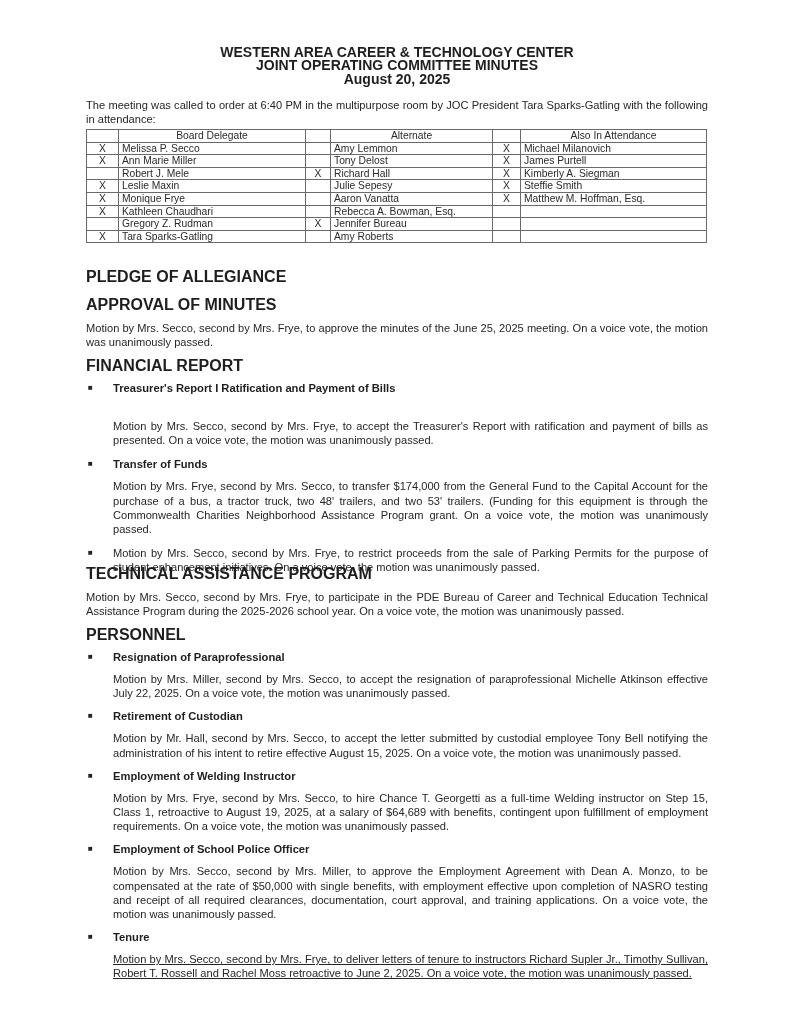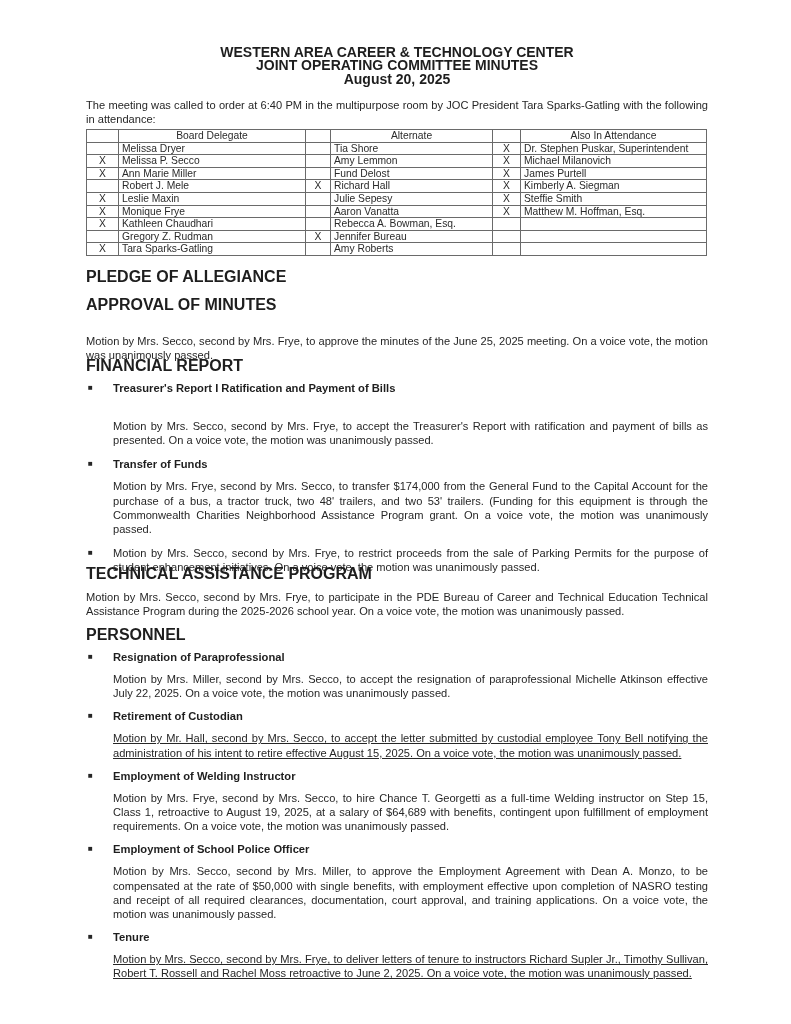--- a/index.html
+++ b/index.html
@@ -45,40 +45,32 @@
       <th></th>
       <th>Board Delegate</th>
       <th></th>
       <th>Alternate</th>
       <th></th>
       <th>Also In Attendance</th>
     </tr>
     </tbody>
       <tbody id="att-body">
         <tr>
-          <td class="x"></td>
-          <td>Melissa Dryer</td>
-          <td class="x"></td>
-          <td>Tia Shore</td>
-          <td class="x">X</td>
-          <td>Dr. Stephen Puskar, Superintendent</td>
-        </tr>
-        <tr>
           <td class="x">X</td>
           <td>Melissa P. Secco</td>
           <td class="x"></td>
           <td>Amy Lemmon</td>
           <td class="x">X</td>
           <td>Michael Milanovich</td>
         </tr>
         <tr>
           <td class="x">X</td>
           <td>Ann Marie Miller</td>
           <td class="x"></td>
-          <td>Fund Delost</td>
+          <td>Tony Delost</td>
           <td class="x">X</td>
           <td>James Purtell</td>
         </tr>
         <tr>
           <td class="x"></td>
           <td>Robert J. Mele</td>
           <td class="x">X</td>
           <td>Richard Hall</td>
           <td class="x">X</td>
           <td>Kimberly A. Siegman</td>
@@ -125,21 +117,21 @@
         </tr>
       </tbody>
   </table>
 
   <div class="sec" style="top:270px">
     <div class="h">PLEDGE OF ALLEGIANCE</div>
   </div>
 
   <div class="sec" style="top:298px">
     <div class="h">APPROVAL OF MINUTES</div>
-    <div class="p" style="margin-top:22px">Motion by Mrs. Secco, second by Mrs. Frye, to approve the minutes of the June 25, 2025 meeting. On a voice vote, the motion was unanimously passed.</div>
+    <div class="p" style="margin-top:9px">Motion by Mrs. Secco, second by Mrs. Frye, to approve the minutes of the June 25, 2025 meeting. On a voice vote, the motion was unanimously passed.</div>
   </div>
 
   <div class="sec" style="top:359px">
     <div class="h">FINANCIAL REPORT</div>
     <div id="fin-items">
         <div class="item" style="margin-top: 8px;">
           <span class="bullet">■</span>
           <div class="ititle">Treasurer's Report I Ratification and Payment of Bills</div>
           <div class="p" style="margin-top: 24px;">Motion by Mrs. Secco, second by Mrs. Frye, to accept the Treasurer's Report with ratification and payment of bills as presented.  On a voice vote, the motion was unanimously passed.</div>
         </div>
@@ -164,21 +156,21 @@
     <div class="h">PERSONNEL</div>
     <div id="pers-items">
         <div class="item" style="margin-top: 8px;">
           <span class="bullet">■</span>
           <div class="ititle">Resignation of Paraprofessional</div>
           <div class="p" style="margin-top: 8px;">Motion by Mrs. Miller, second by Mrs. Secco, to accept the resignation of paraprofessional Michelle Atkinson effective July 22, 2025. On a voice vote, the motion was unanimously passed.</div>
         </div>
         <div class="item" style="margin-top: 9px;">
           <span class="bullet">■</span>
           <div class="ititle">Retirement of Custodian</div>
-          <div class="p" style="margin-top: 8px; text-decoration: underline;">Motion by Mr. Hall, second by Mrs. Secco, to accept the letter submitted by custodial employee Tony Bell notifying the administration of his intent to retire effective August 15, 2025. On a voice vote, the motion was unanimously passed.</div>
+          <div class="p" style="margin-top: 8px;">Motion by Mr. Hall, second by Mrs. Secco, to accept the letter submitted by custodial employee Tony Bell notifying the administration of his intent to retire effective August 15, 2025. On a voice vote, the motion was unanimously passed.</div>
         </div>
         <div class="item" style="margin-top: 9px;">
           <span class="bullet">■</span>
           <div class="ititle">Employment of Welding Instructor</div>
           <div class="p" style="margin-top: 8px;">Motion by Mrs. Frye, second by Mrs. Secco, to hire Chance T. Georgetti as a full-time Welding instructor on Step 15, Class 1, retroactive to August 19, 2025, at a salary of $64,689 with benefits, contingent upon fulfillment of employment requirements. On a voice vote, the motion was unanimously passed.</div>
         </div>
         <div class="item" style="margin-top: 9px;">
           <span class="bullet">■</span>
           <div class="ititle">Employment of School Police Officer</div>
           <div class="p" style="margin-top: 8px;">Motion by Mrs. Secco, second by Mrs. Miller, to approve the Employment Agreement with Dean A. Monzo, to be compensated at the rate of $50,000 with single benefits, with employment effective upon completion of NASRO testing and receipt of all required clearances, documentation, court approval, and training applications. On a voice vote, the motion was unanimously passed.</div>

